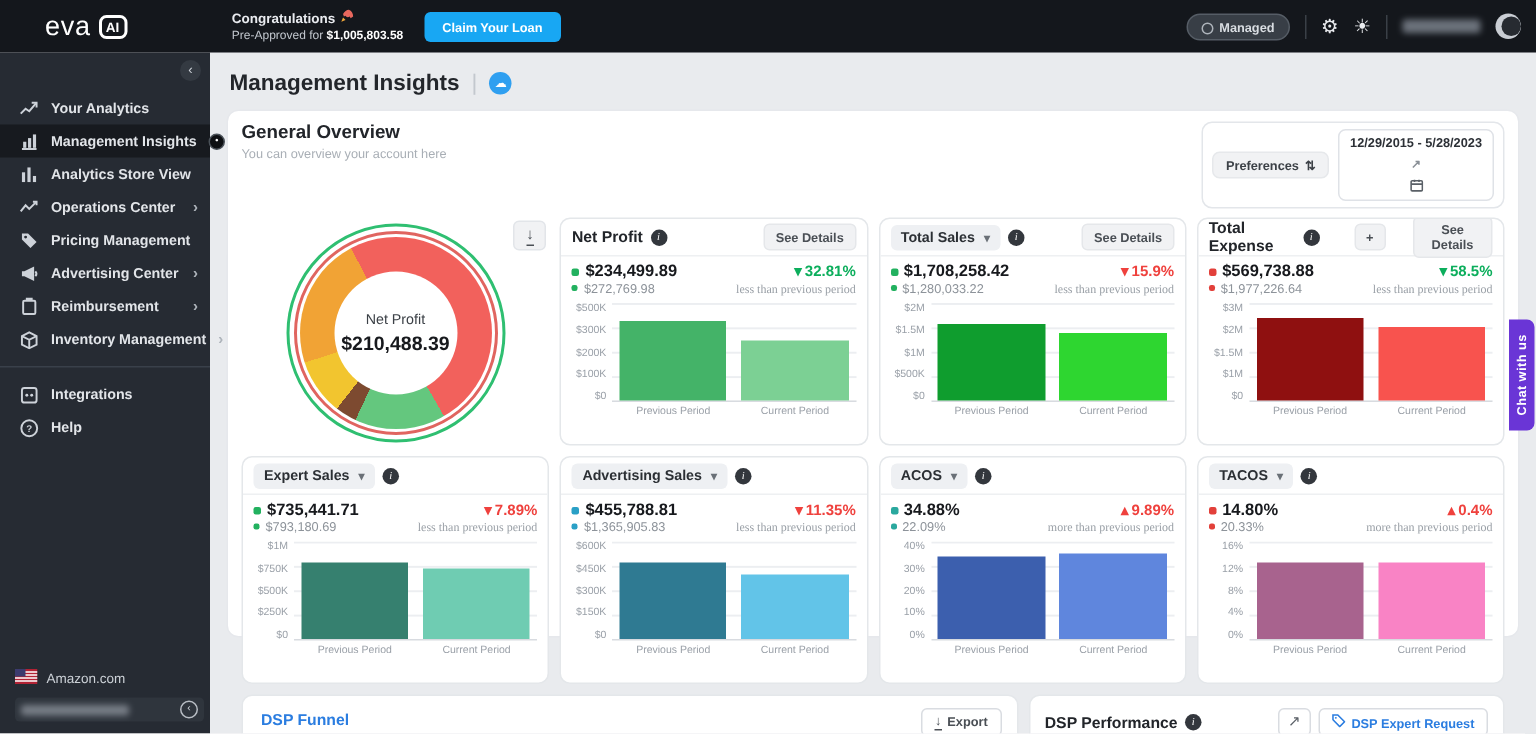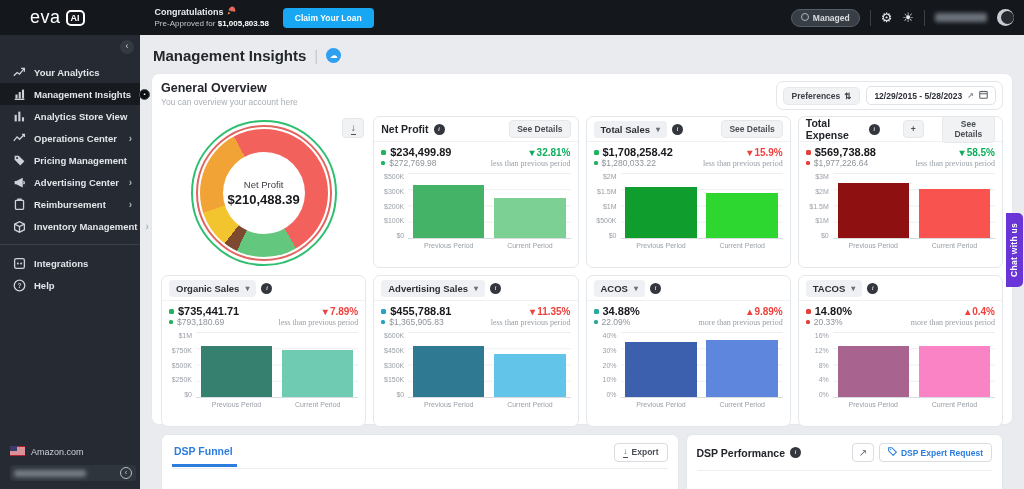--- a/index.html
+++ b/index.html
@@ -12,21 +12,21 @@
   .logo { display:flex; align-items:center; gap:5px; margin-left:30px; }
   .logo-text { color:#fff; font-size:18px; font-weight:normal; letter-spacing:.5px; }
   .logo-badge { color:#fff; border:2px solid #fff; border-radius:5px; font-size:9px; font-weight:bold; padding:1px 3px; }
   .banner { margin-left:70px; line-height:1.25; }
   .banner-title { color:#e9ebef; font-size:9px; font-weight:bold; display:flex; align-items:center; gap:3px; }
   .banner-sub { color:#c3c8cf; font-size:8px; }
   .banner-sub b { color:#fff; }
   .claim-btn { margin-left:14px; background:#18a7f3; color:#fff; border:none; border-radius:4px;
                font-size:8.5px; font-weight:bold; padding:5px 12px; cursor:pointer; font-family:inherit; }
   .topbar-right { margin-left:auto; display:flex; align-items:center; gap:10px; margin-right:10px; }
-  .managed-pill { display:flex; align-items:flex-start; gap:4px; background:#383e46; border:1px solid #565d66;
+  .managed-pill { display:flex; align-items:flex-end; gap:4px; background:#383e46; border:1px solid #565d66;
                   color:#d9dde2; font-size:8.5px; font-weight:bold; border-radius:9px; padding:3px 9px; }
   .managed-dot { width:8px; height:8px; border-radius:50%; border:1.5px solid #aeb4bb; display:inline-block; }
   .tb-sep { width:1px; height:16px; background:#3a4047; }
   .tb-icon { color:#e8eaed; font-size:13px; cursor:pointer; }
   .blur-name { width:52px; height:9px; background:#7b828c; border-radius:2px; filter:blur(2px); opacity:.85; }
   .avatar { width:17px; height:17px; border-radius:50%; background:#caced4; position:relative; overflow:hidden; }
   .avatar::after{ content:""; position:absolute; left:4px; top:2px; width:13px; height:13px; border-radius:50%; background:#272b31; }
 
   
   .sidebar { position:absolute; top:35px; left:0; bottom:0; width:140px; background:#262b33; z-index:9; }
@@ -60,21 +60,21 @@
 
   .overview-panel { background:#fff; border:1px solid #e6e8ec; border-radius:8px; padding:7px 9px; height:352px; }
   .ov-head { display:flex; align-items:flex-start; }
   .ov-heading { font-size:12.5px; font-weight:bold; color:#22252a; }
   .ov-sub { font-size:8.5px; color:#a8aeb5; margin-top:2px; }
   .ov-controls { margin-left:auto; display:flex; align-items:center; gap:6px; border:1px solid #e3e6ea;
                  border-radius:7px; padding:4px 6px; }
   .pref-btn { display:flex; align-items:center; gap:4px; background:#f1f2f4; border:1px solid #e6e8eb; border-radius:5px;
               color:#3c4147; font-size:8.5px; font-weight:bold; padding:3px 8px; cursor:pointer; font-family:inherit; }
   .date-btn { display:flex; align-items:center; gap:5px; background:#fff; border:1px solid #dfe2e7; border-radius:5px;
-              color:#2c3036; font-size:8.5px; font-weight:bold; padding:3px 7px; cursor:pointer; font-family:inherit; }
+              color:#2c3036; font-size:8.5px; font-weight:bold; padding:3px 7px; cursor:pointer; font-family:inherit;flex-direction:column; }
   .date-ic { color:#8a9097; font-size:8px; }
 
   .cards-grid { display:grid; grid-template-columns:repeat(4,1fr); gap:7px; margin-top:6px; }
   .card { background:#fff; border:1px solid #e4e7ea; border-radius:7px; height:152px; overflow:hidden; }
   .card-head { height:25px; border-bottom:1px solid #eef0f2; display:flex; align-items:center; gap:5px; padding:0 7px; }
   .card-title { font-size:10.5px; font-weight:bold; color:#22252a; }
   .title-pill { display:flex; align-items:center; gap:6px; background:#eef0f3; border-radius:4px; padding:3px 7px;
                 font-size:9.5px; font-weight:bold; color:#2b2f34; cursor:pointer; }
   .title-pill .chev { font-size:8px; color:#6a7077; }
   .info-dot { width:11px; height:11px; border-radius:50%; background:#33373d; color:#fff; font-size:7px;
@@ -462,21 +462,21 @@
                   <span>Previous Period</span>
                   <span>Current Period</span>
                 </div>
               </div>
             </div>
           </div>
         </div>
         <div class="card">
           <div class="card-head">
             <span class="title-pill">
-              <span>Organic Sales</span>
+              <span>Expert Sales</span>
               <span class="chev">▾</span>
             </span>
             <span class="info-dot">i</span>
             <span class="head-spacer"></span>
           </div>
           <div class="card-body">
             <div class="val-row">
               <span class="dot" style="background: rgb(34, 177, 95);"></span>
               <span class="v-main">$735,441.71</span>
               <span class="chg" style="color: rgb(239, 65, 61);">

